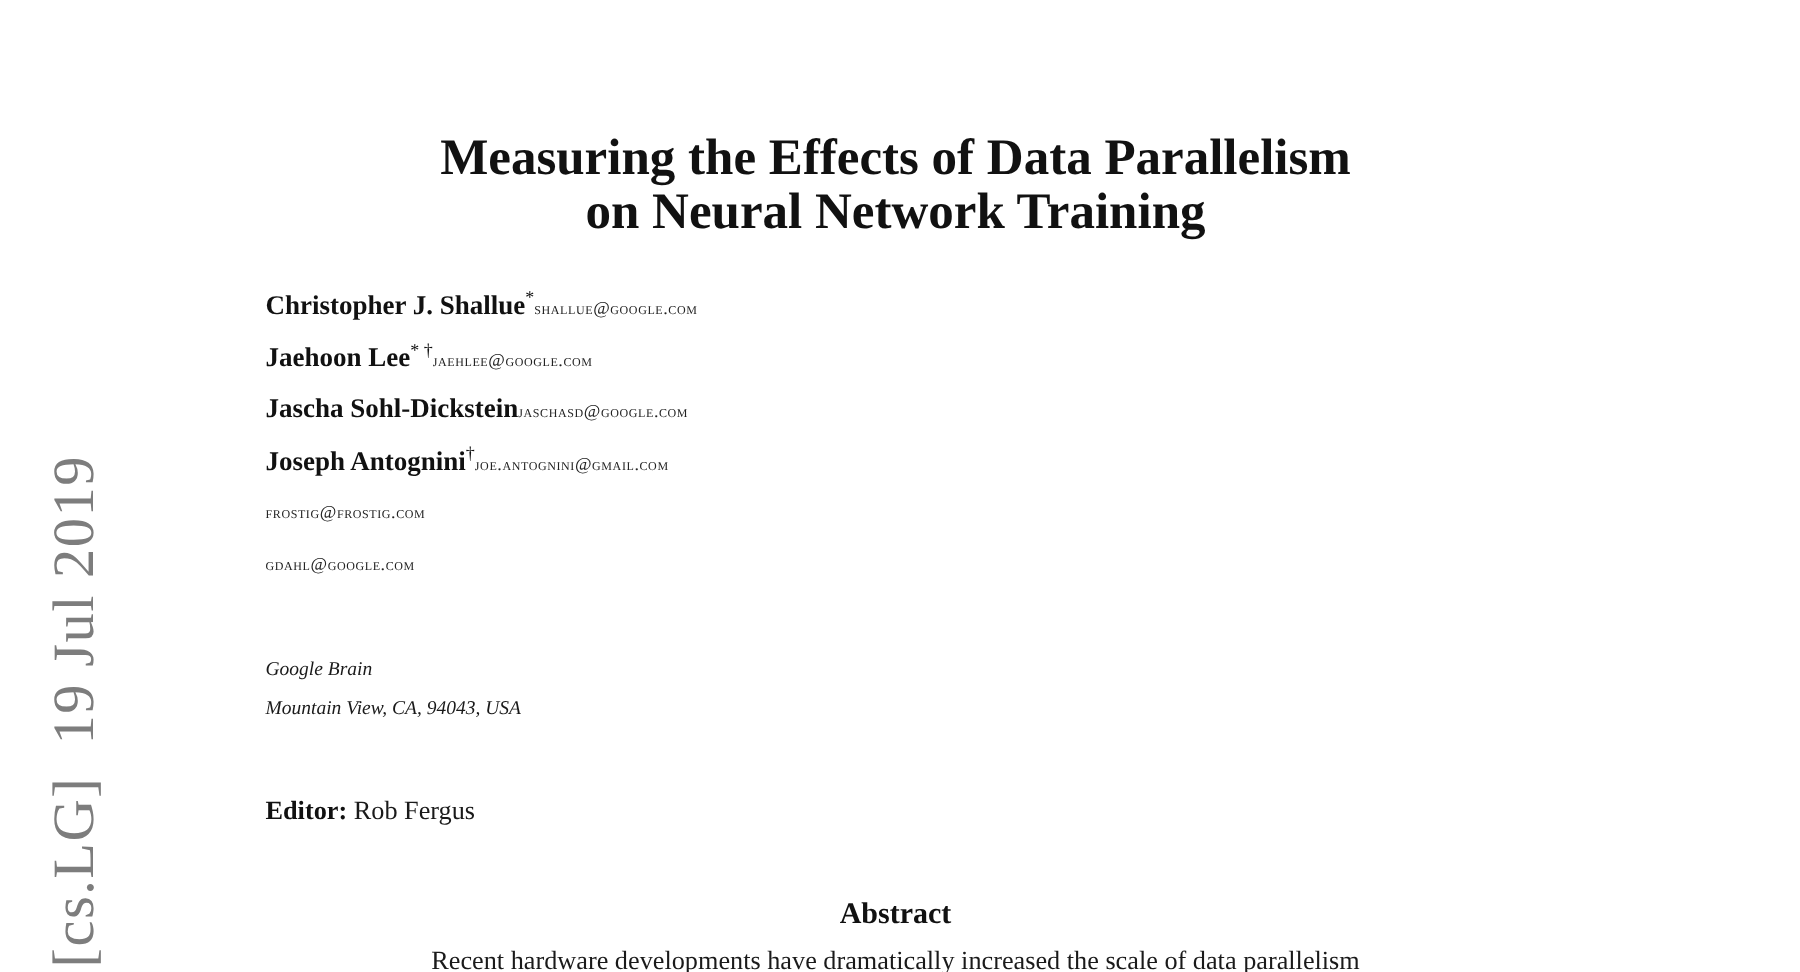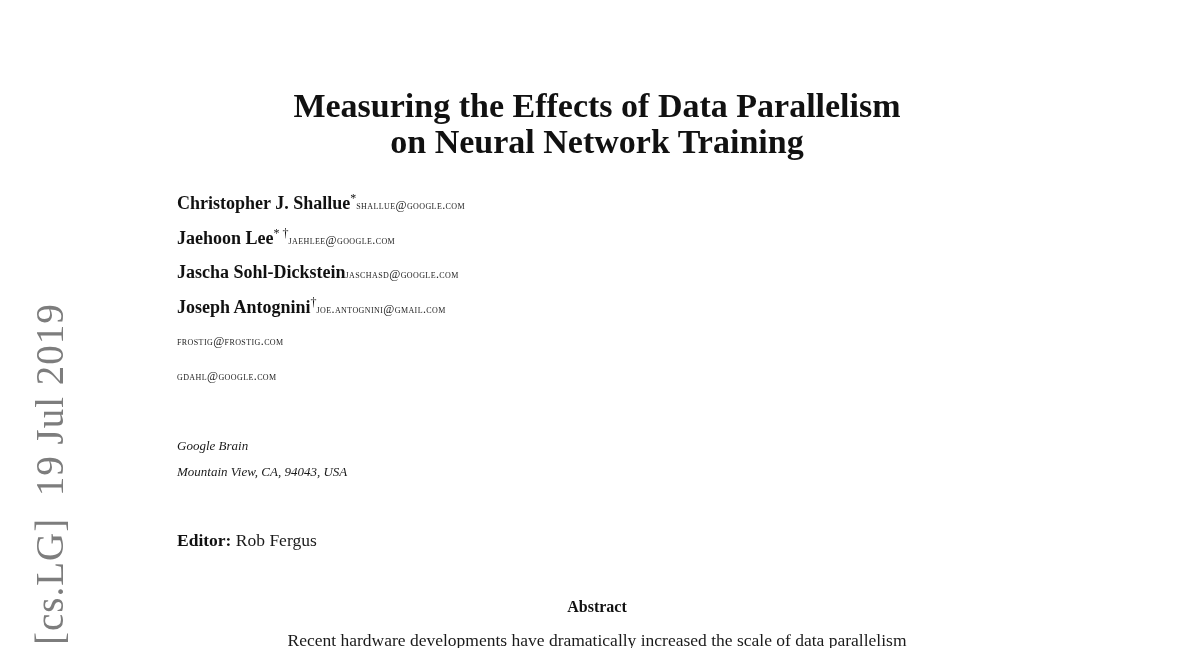--- a/index.html
+++ b/index.html
@@ -87,21 +87,21 @@
     font-weight: 700;
     font-style: normal;
     color: #111111;
     margin-top: 12px;
   }
   .abstract-heading {
     position: absolute;
     top: 598px;
     width: 100%;
     text-align: center;
-    font-size: 16px;
+    font-size: 20px;
     font-weight: 700;
     color: #111111;
   }
   .abstract-body {
     position: absolute;
     top: 630px;
     left: 18px;
     width: 804px;
     text-align: center;
     font-size: 17.5px;

